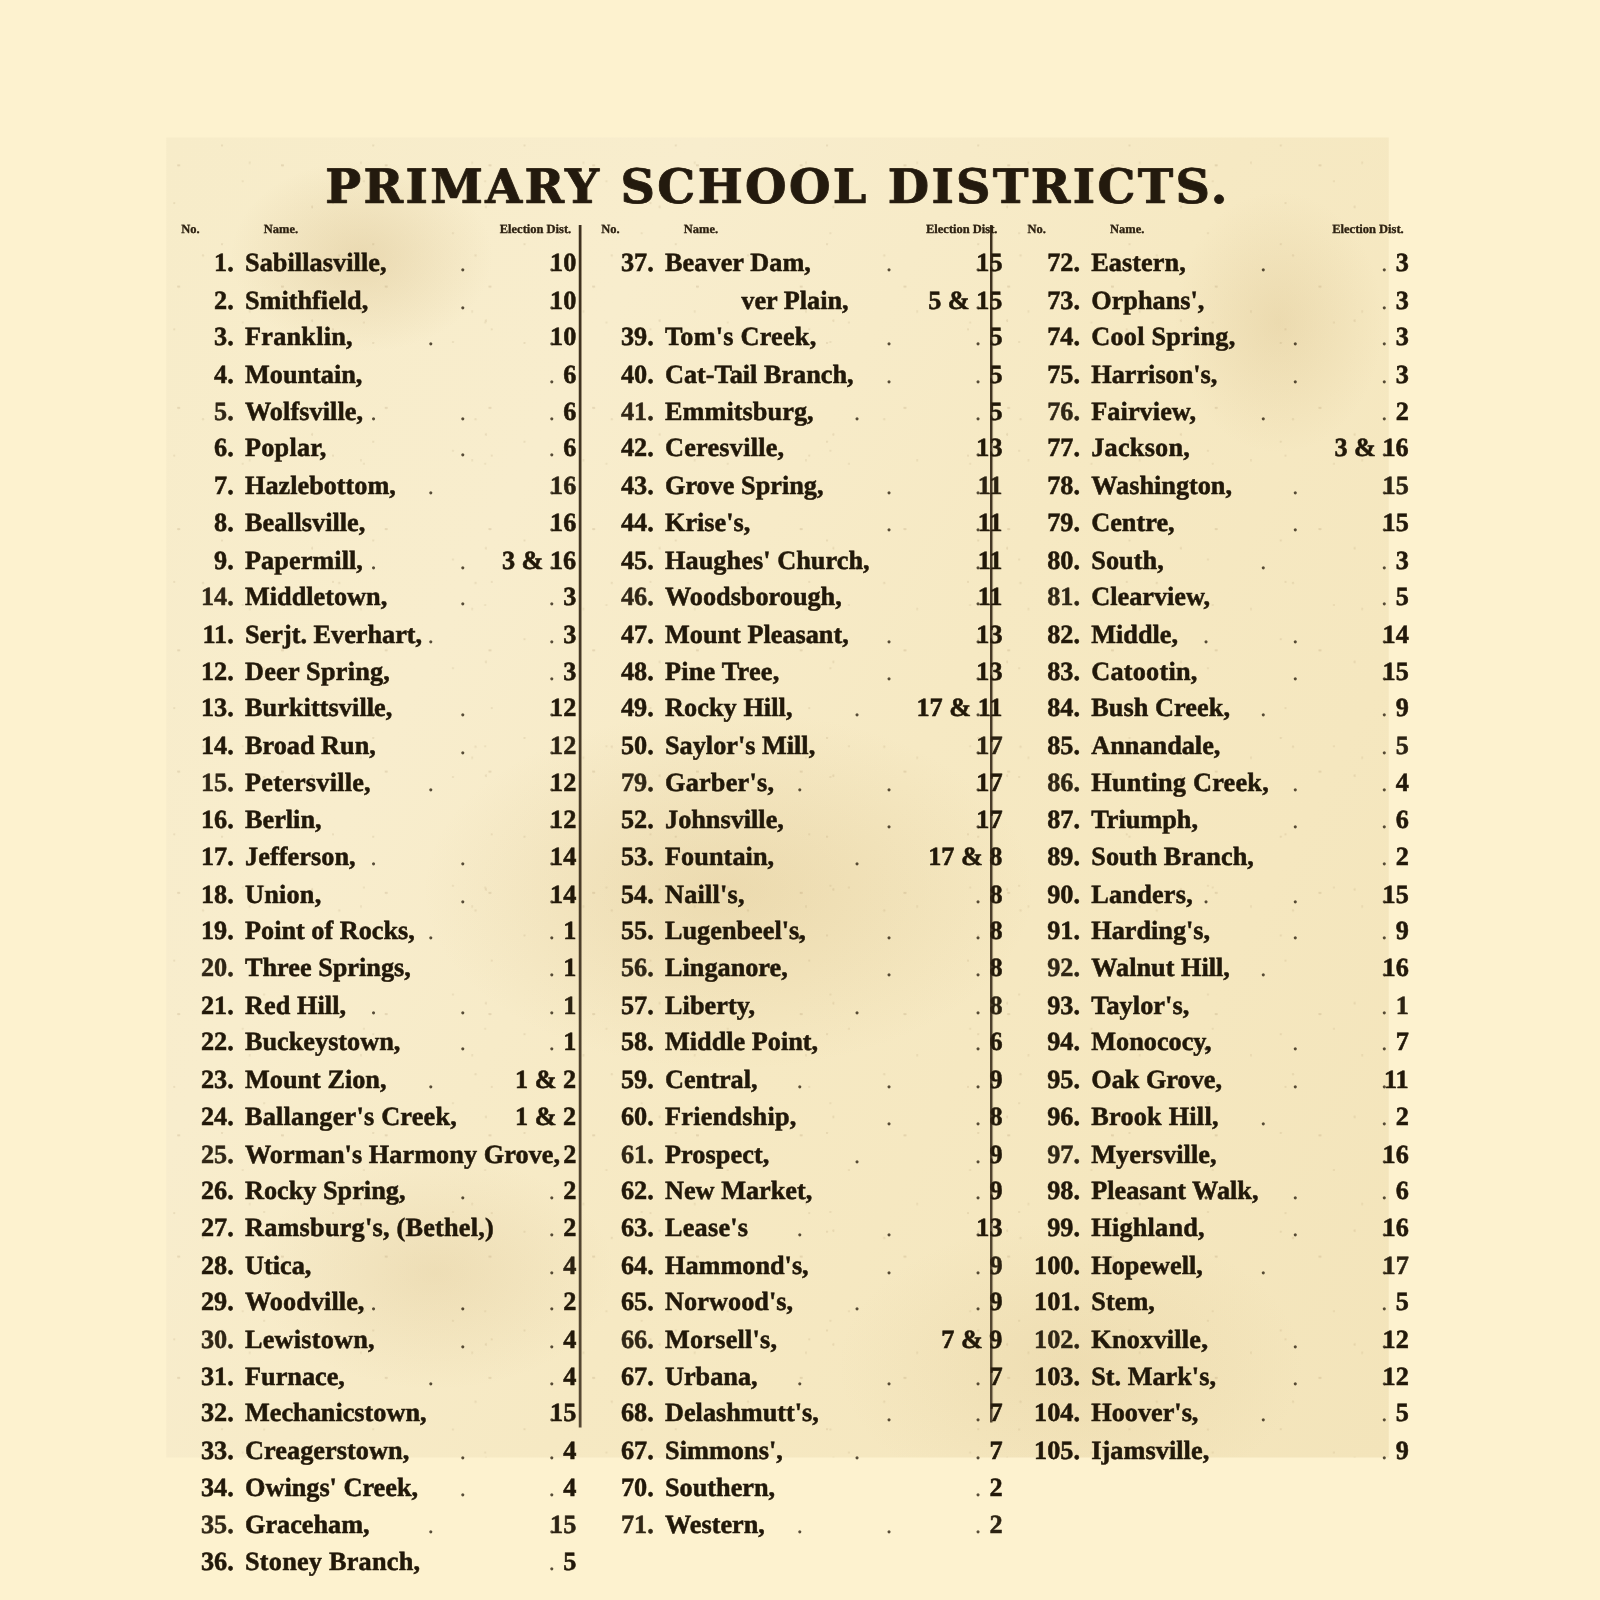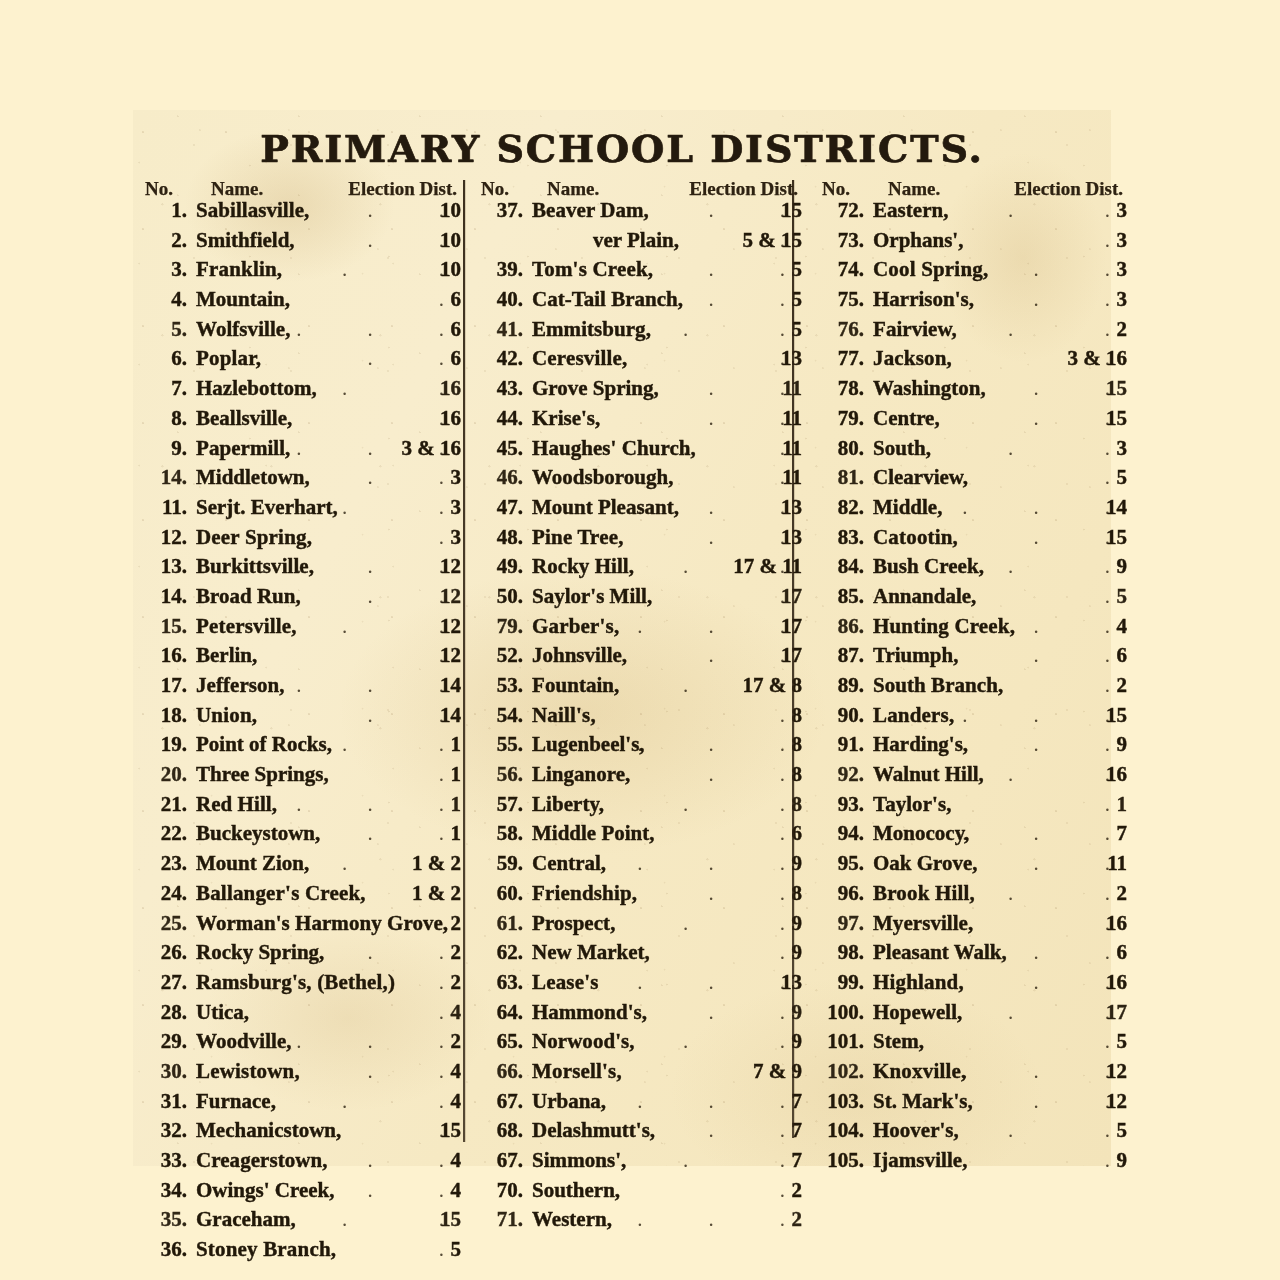--- a/index.html
+++ b/index.html
@@ -88,21 +88,21 @@
     background: linear-gradient(to bottom, rgba(45,32,16,.92), rgba(45,32,16,.80));
     box-shadow: 0.5px 0 0 rgba(60,44,20,.35);
   }
   #rule-1 { left: 324px; height: 962px; }
   #rule-2 { left: 653px; height: 958px; }
 
   
   .col-head {
     position: relative;
     height: 20px;
-    font-size: 19px;
+    font-size: 10px;
     font-weight: 700;
     color: #2e2212;
     -webkit-text-stroke: 0.25px #2e2212;
   }
   .col-head .h-no   { position: absolute; left: 6px;   top: 0; }
   .col-head .h-name { position: absolute; left: 72px;  top: 0; }
   .col-head .h-dist { position: absolute; right: 6px;  top: 0; white-space: nowrap; }
 
   
   .row {

